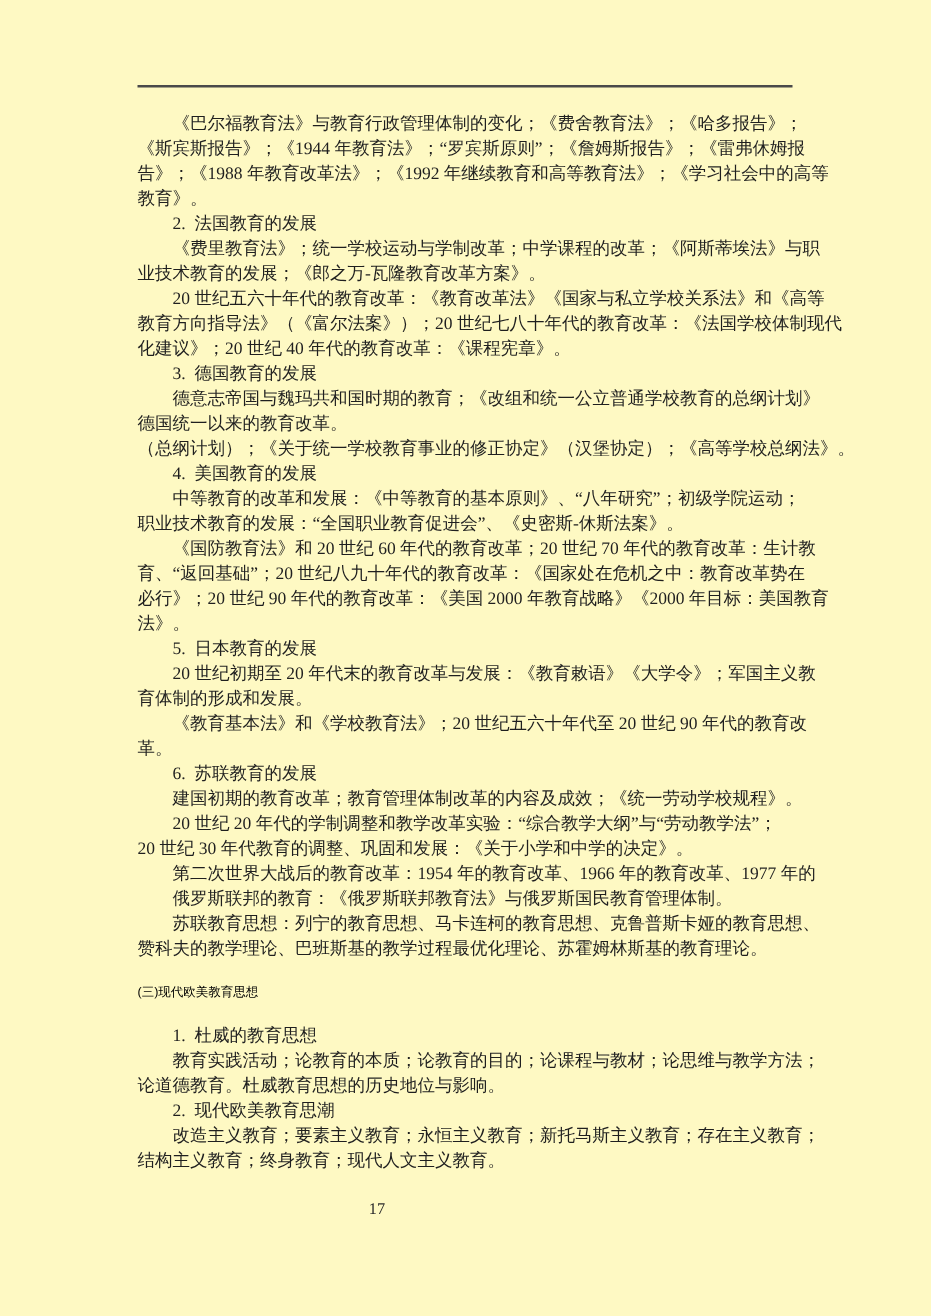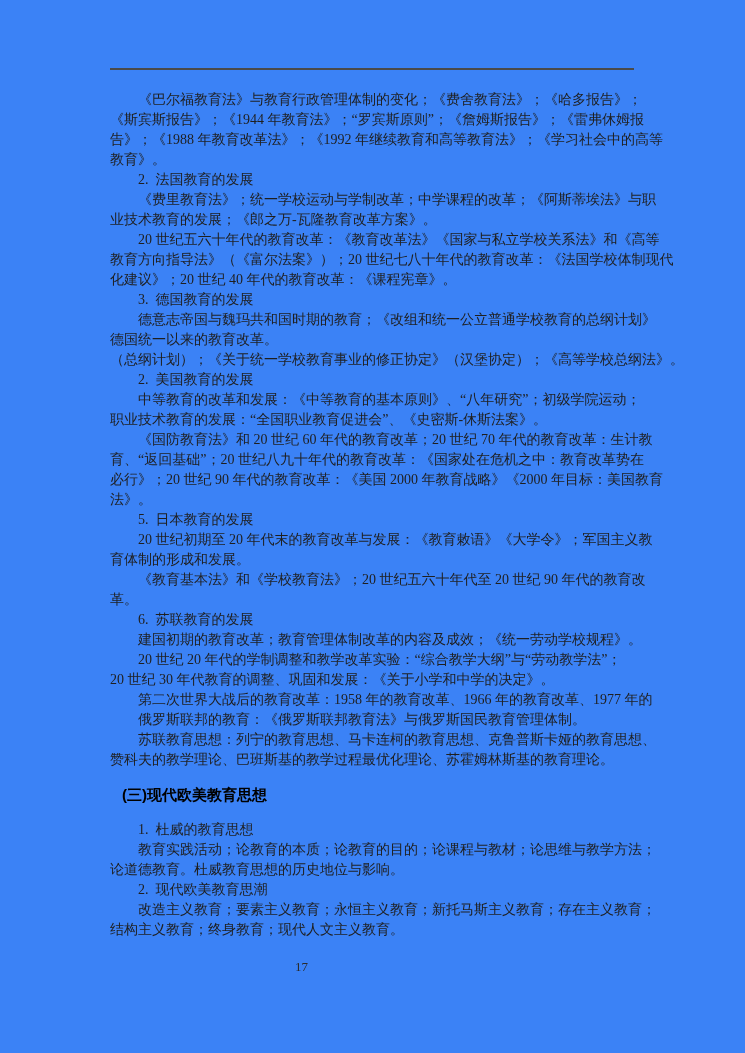--- a/index.html
+++ b/index.html
@@ -9,21 +9,21 @@
   body {
     width: 745px;
     height: 1053px;
     background: #ffffff;
     font-family: "Liberation Serif", "DejaVu Serif", serif;
   }
   .page {
     position: relative;
     width: 745px;
     height: 1053px;
-    background: #3b82f6;
+    background: #fef9c3;
     overflow: hidden;
   }
   .header-rule {
     position: absolute;
     left: 110px;
     top: 68px;
     width: 524px;
     height: 2px;
     background: #4a4a4a;
   }
@@ -41,24 +41,24 @@
     height: 20px;
   }
   .line.indent {
     text-indent: 28px;
   }
   .line.flush {
     text-indent: 0;
   }
   .line.heading {
     font-family: "Liberation Sans", "DejaVu Sans", sans-serif;
-    font-weight: 700;
-    font-size: 15px;
+    font-weight: 400;
+    font-size: 10px;
     color: #000000;
-    margin: 15px 12px;
+    margin: 15px 0;
     text-indent: 0;
     white-space: pre;
     height: 20px;
   }
   .page-number {
     position: absolute;
     left: 0;
     top: 959px;
     width: 603px;
     text-align: center;
@@ -80,37 +80,37 @@
       <div class="line indent">2.  法国教育的发展</div>
       <div class="line indent">《费里教育法》；统一学校运动与学制改革；中学课程的改革；《阿斯蒂埃法》与职</div>
       <div class="line flush">业技术教育的发展；《郎之万-瓦隆教育改革方案》。</div>
       <div class="line indent">20 世纪五六十年代的教育改革：《教育改革法》《国家与私立学校关系法》和《高等</div>
       <div class="line flush">教育方向指导法》（《富尔法案》）；20 世纪七八十年代的教育改革：《法国学校体制现代</div>
       <div class="line flush">化建议》；20 世纪 40 年代的教育改革：《课程宪章》。</div>
       <div class="line indent">3.  德国教育的发展</div>
       <div class="line indent">德意志帝国与魏玛共和国时期的教育；《改组和统一公立普通学校教育的总纲计划》</div>
       <div class="line flush">德国统一以来的教育改革。</div>
       <div class="line flush">（总纲计划）；《关于统一学校教育事业的修正协定》（汉堡协定）；《高等学校总纲法》。</div>
-      <div class="line indent">2.  美国教育的发展</div>
+      <div class="line indent">4.  美国教育的发展</div>
       <div class="line indent">中等教育的改革和发展：《中等教育的基本原则》、“八年研究”；初级学院运动；</div>
       <div class="line flush">职业技术教育的发展：“全国职业教育促进会”、《史密斯-休斯法案》。</div>
       <div class="line indent">《国防教育法》和 20 世纪 60 年代的教育改革；20 世纪 70 年代的教育改革：生计教</div>
       <div class="line flush">育、“返回基础”；20 世纪八九十年代的教育改革：《国家处在危机之中：教育改革势在</div>
       <div class="line flush">必行》；20 世纪 90 年代的教育改革：《美国 2000 年教育战略》《2000 年目标：美国教育</div>
       <div class="line flush">法》。</div>
       <div class="line indent">5.  日本教育的发展</div>
       <div class="line indent">20 世纪初期至 20 年代末的教育改革与发展：《教育敕语》《大学令》；军国主义教</div>
       <div class="line flush">育体制的形成和发展。</div>
       <div class="line indent">《教育基本法》和《学校教育法》；20 世纪五六十年代至 20 世纪 90 年代的教育改</div>
       <div class="line flush">革。</div>
       <div class="line indent">6.  苏联教育的发展</div>
       <div class="line indent">建国初期的教育改革；教育管理体制改革的内容及成效；《统一劳动学校规程》。</div>
       <div class="line indent">20 世纪 20 年代的学制调整和教学改革实验：“综合教学大纲”与“劳动教学法”；</div>
       <div class="line flush">20 世纪 30 年代教育的调整、巩固和发展：《关于小学和中学的决定》。</div>
-      <div class="line indent">第二次世界大战后的教育改革：1958 年的教育改革、1966 年的教育改革、1977 年的</div>
+      <div class="line indent">第二次世界大战后的教育改革：1954 年的教育改革、1966 年的教育改革、1977 年的</div>
       <div class="line indent">俄罗斯联邦的教育：《俄罗斯联邦教育法》与俄罗斯国民教育管理体制。</div>
       <div class="line indent">苏联教育思想：列宁的教育思想、马卡连柯的教育思想、克鲁普斯卡娅的教育思想、</div>
       <div class="line flush">赞科夫的教学理论、巴班斯基的教学过程最优化理论、苏霍姆林斯基的教育理论。</div>
       <div class="line heading">(三)现代欧美教育思想</div>
       <div class="line indent">1.  杜威的教育思想</div>
       <div class="line indent">教育实践活动；论教育的本质；论教育的目的；论课程与教材；论思维与教学方法；</div>
       <div class="line flush">论道德教育。杜威教育思想的历史地位与影响。</div>
       <div class="line indent">2.  现代欧美教育思潮</div>
       <div class="line indent">改造主义教育；要素主义教育；永恒主义教育；新托马斯主义教育；存在主义教育；</div>
       <div class="line flush">结构主义教育；终身教育；现代人文主义教育。</div>

